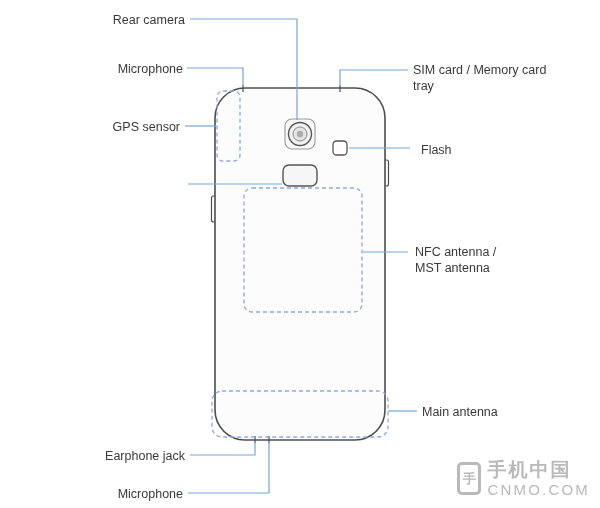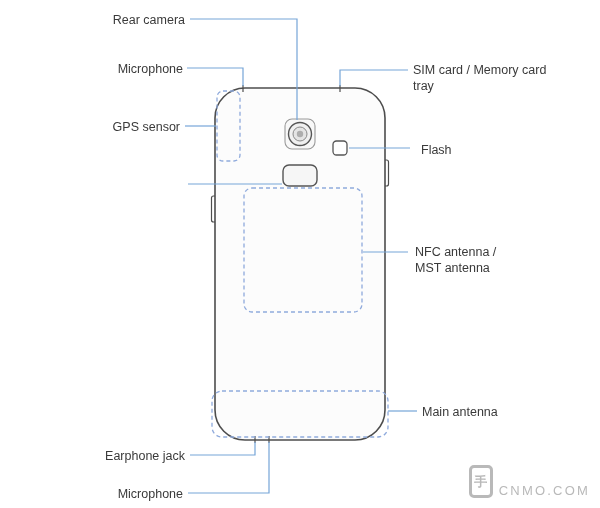--- a/index.html
+++ b/index.html
@@ -31,21 +31,21 @@
   .watermark { position:absolute; right:10px; bottom:10px; display:flex; align-items:center; gap:6px; color:var(--watermark,#b9b9b9); }
   .wm-icon {
     width:24px; height:33px;
     border:3px solid var(--watermark,#b9b9b9);
     border-radius:5px;
     display:flex; align-items:center; justify-content:center;
     font-size:13px; font-weight:bold;
   }
   .wm-text  { display:flex; flex-direction:column; }
   .wm-brand { font-size:19px; font-weight:bold; letter-spacing:2px; line-height:21px; }
-  .wm-site  { font-size:13px; letter-spacing:2.2px; margin-top:18px; }
+  .wm-site  { font-size:15px; letter-spacing:2.2px; margin-top:1px; }
 </style>
 </head>
 <body>
 
 <div class="stage">
 
   <svg width="600" height="508" viewBox="0 0 600 508">
 
     <rect class="phone-part" x="211.5" y="196" width="5" height="26" rx="2"></rect>
     <rect class="phone-part" x="383.5" y="160" width="5" height="26" rx="2"></rect>
@@ -95,17 +95,18 @@
 
   <div class="label" style="left:422px; top:404px;text-align:center;">Main antenna</div>
 
   <div class="label right-align" style="right:415px; top:448px;">Earphone jack</div>
 
   <div class="label right-align" style="right:417px; top:486px;">Microphone</div>
 
   <div class="watermark">
     <div class="wm-icon">手</div>
     <div class="wm-text">
+      <span class="wm-brand">手机中国</span>
       <span class="wm-site">CNMO.COM</span>
     </div>
   </div>
 
 </div>
 
 </body></html>

